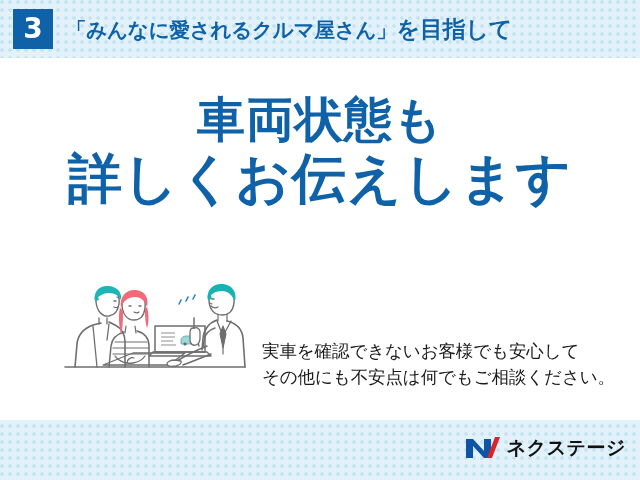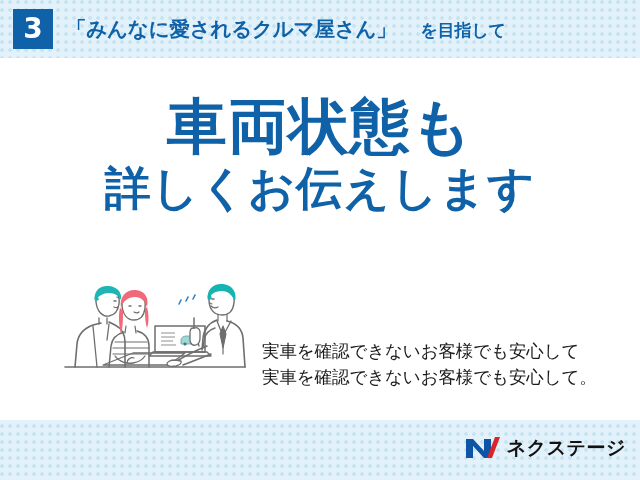--- a/index.html
+++ b/index.html
@@ -50,28 +50,27 @@
     font-family: "DejaVu Sans", sans-serif;
     letter-spacing: 0;
   }
   .header-text {
     margin-left: 13px;
     color: #0f62a8;
     font-weight: bold;
     white-space: nowrap;
     display: flex;
     align-items: baseline;
-    gap: 24px;
   }
   .header-main {
     font-size: 20.5px;
     letter-spacing: -0.2px;
   }
   .header-sub {
-    font-size: 17px;
+    font-size: 23px;
     letter-spacing: -0.2px;
   }
 
   
   .panel {
     position: absolute;
     left: 0;
     top: 58px;
     width: 640px;
     height: 362px;
@@ -85,25 +84,25 @@
     top: 34px;
     width: 640px;
     text-align: center;
     color: #0f62a8;
     font-weight: bold;
     font-family: "DejaVu Sans", sans-serif;
     line-height: 1.16;
     letter-spacing: 1px;
   }
   .headline-l1 {
-    font-size: 60px;
+    font-size: 48px;
     display: block;
   }
   .headline-l2 {
-    font-size: 46px;
+    font-size: 54px;
     display: block;
   }
 
   
   .lower {
     position: absolute;
     left: 0;
     top: 210px;
     width: 620px;
     height: 140px;
@@ -300,21 +299,21 @@
           <g stroke="#2b7fc4" stroke-width="1.6" stroke-linecap="round">
             <path d="M122 36 L124 32"></path>
             <path d="M129 33 L131 29"></path>
             <path d="M136 31 L138 27"></path>
           </g>
         </svg>
       </div>
 
       <div class="body-copy">
         <div>実車を確認できないお客様でも安心して</div>
-        <div>実車を確認できないお客様でも安心して。</div>
+        <div>その他にも不安点は何でもご相談ください。</div>
       </div>
 
     </div>
   </div>
 
   <div class="footer">
     <div class="logo">
       <svg class="logo-mark" viewBox="0 0 36 24">
         <path d="M1 22 L1 3 L8 3 L19 15 L19 3 L26 3 L26 22 L19 22 L8 10 L8 22 Z" fill="#0d55a4"></path>
         <path d="M22 22 L30 1 L35 1 L27 22 Z" fill="#d8232a"></path>

